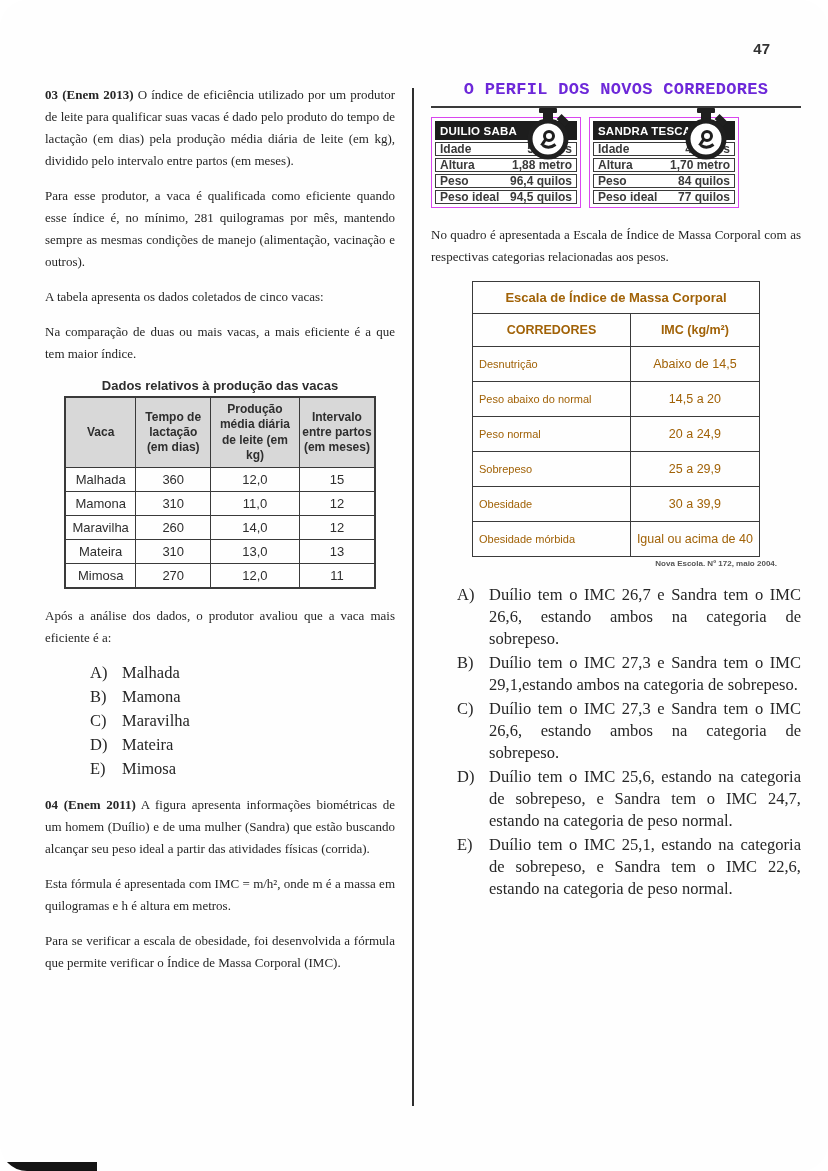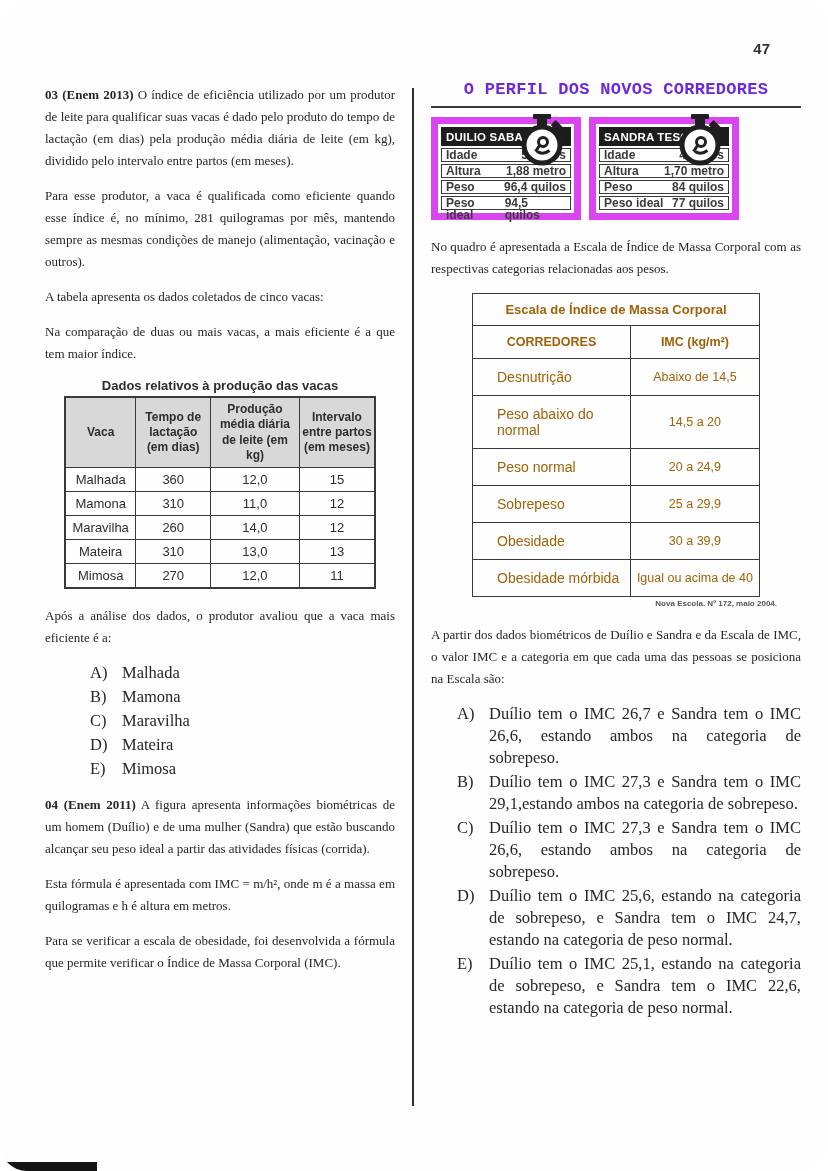--- a/index.html
+++ b/index.html
@@ -26,35 +26,35 @@
   table.vacas{border-collapse:collapse;margin:0 auto;width:312px;
               font-family:"Liberation Sans",sans-serif;border:2px solid #3a3a3a;}
   table.vacas th{background:#d8d8d8;font-weight:bold;font-size:12px;line-height:1.28;
                  padding:4px 2px;border:1px solid #3a3a3a;color:#2e2e2e;text-align:center;}
   table.vacas td{font-size:13px;text-align:center;padding:4px 2px;border:1px solid #3a3a3a;color:#2e2e2e;}
   
   .fig-title{font-family:Liberation Mono, monospace;font-weight:bold;font-size:17px;
              letter-spacing:0.3px;text-align:center;color:#6d28d9;margin:2px 0 7px 0;}
   .fig-rule{height:2px;background:#3a3a3a;margin:0 0 9px 0;}
   .cards{display:flex;gap:8px;margin:0 0 16px 0;}
-  .card{position:relative;width:150px;border:7px solid #d946ef;background:#fff;
+  .card{position:relative;width:150px;border:1px solid #d946ef;background:#fff;
         padding:3px;box-sizing:border-box;font-family:"Liberation Sans",sans-serif;}
   .card-header{background:#1d1d1d;color:#fff;font-weight:bold;font-size:11.5px;
                padding:4px 5px 3px 5px;letter-spacing:0.2px;}
   .card-row{display:flex;justify-content:space-between;border:1px solid #3a3a3a;
             margin-top:2px;padding:0 4px;font-size:12px;font-weight:bold;color:#3a3a3a;
             line-height:12px;height:12px;}
   .stopwatch{position:absolute;top:-12px;right:8px;width:48px;height:56px;}
   
   table.imc{border-collapse:collapse;margin:4px auto 2px auto;width:288px;
             font-family:"Liberation Sans",sans-serif;border:1px solid #3a3a3a;}
   table.imc td{border:1px solid #3a3a3a;color:#a16207;}
   td.imc-title{font-weight:bold;font-size:13px;text-align:center;padding:8px 4px;}
   td.imc-h{font-weight:bold;font-size:12.5px;text-align:center;padding:9px 4px;}
-  td.imc-cat{font-size:14px;text-align:left;padding:10px 6px 10px 24px;width:55%;}
+  td.imc-cat{font-size:11px;text-align:left;padding:10px 6px 10px 6px;width:55%;}
   td.imc-val{font-size:12.5px;text-align:center;padding:10px 4px;}
   .source{font-family:"Liberation Sans",sans-serif;font-weight:bold;font-size:8px;
           color:#555;text-align:right;margin:2px 24px 16px 0;}
   .footer-bar{position:absolute;left:0;bottom:0;width:97px;height:9px;background:#141414;}
 </style>
 </head>
 <body>
 
 <div class="page">
 
@@ -249,21 +249,20 @@
         <td class="imc-val">30 a 39,9</td>
       </tr>
       <tr>
         <td class="imc-cat">Obesidade mórbida</td>
         <td class="imc-val">Igual ou acima de 40</td>
       </tr>
     </tbody>
       </table>
     <div class="source">Nova Escola. Nº 172, maio 2004.</div>
 
-    <p class="body">A partir dos dados biométricos de Duílio e Sandra e da Escala de IMC, o valor IMC e a categoria em que cada uma das pessoas se posiciona na Escala são:</p>
 
     <div class="options">
       <div class="option">
         <span class="opt-letter">A)</span>
         <span class="opt-text">Duílio tem o IMC 26,7 e Sandra tem o IMC 26,6, estando ambos na categoria de sobrepeso.</span>
       </div>
       <div class="option">
         <span class="opt-letter">B)</span>
         <span class="opt-text">Duílio tem o IMC 27,3 e Sandra tem o IMC 29,1,estando ambos na categoria de sobrepeso.</span>
       </div>

